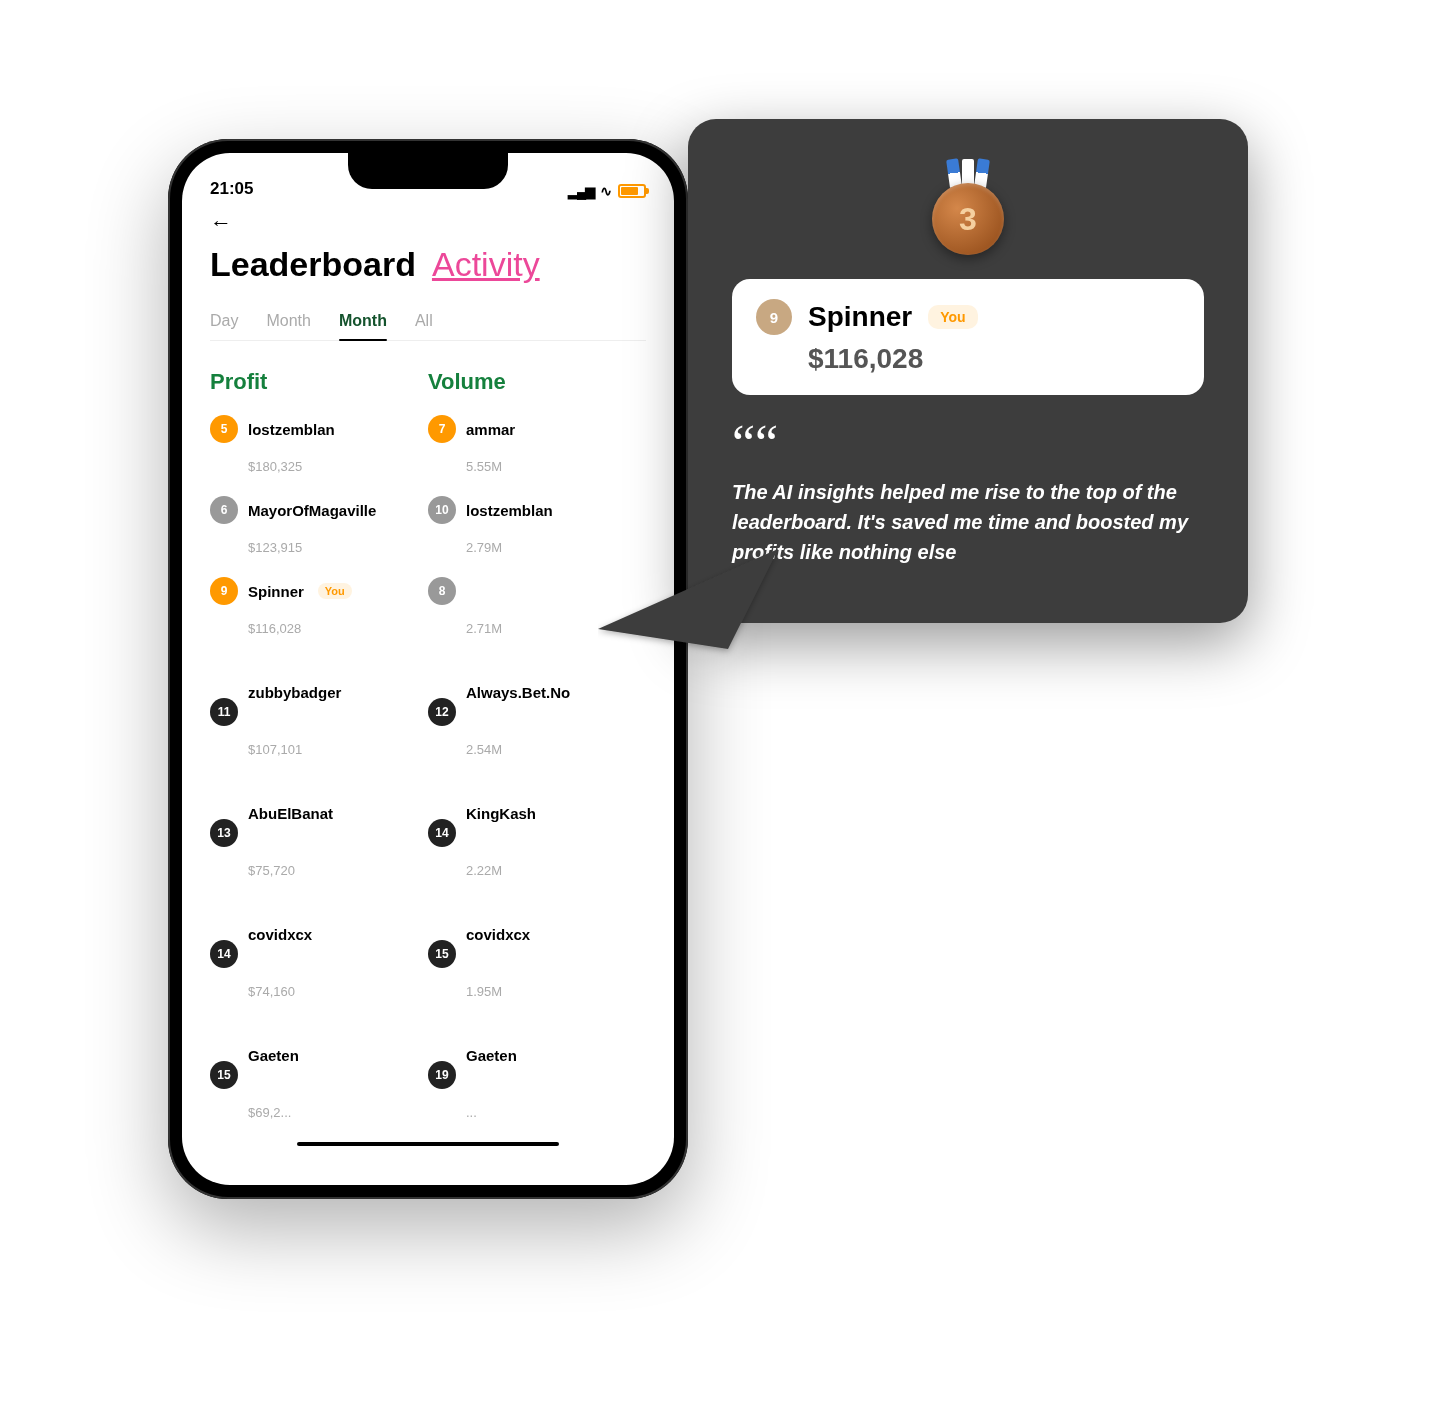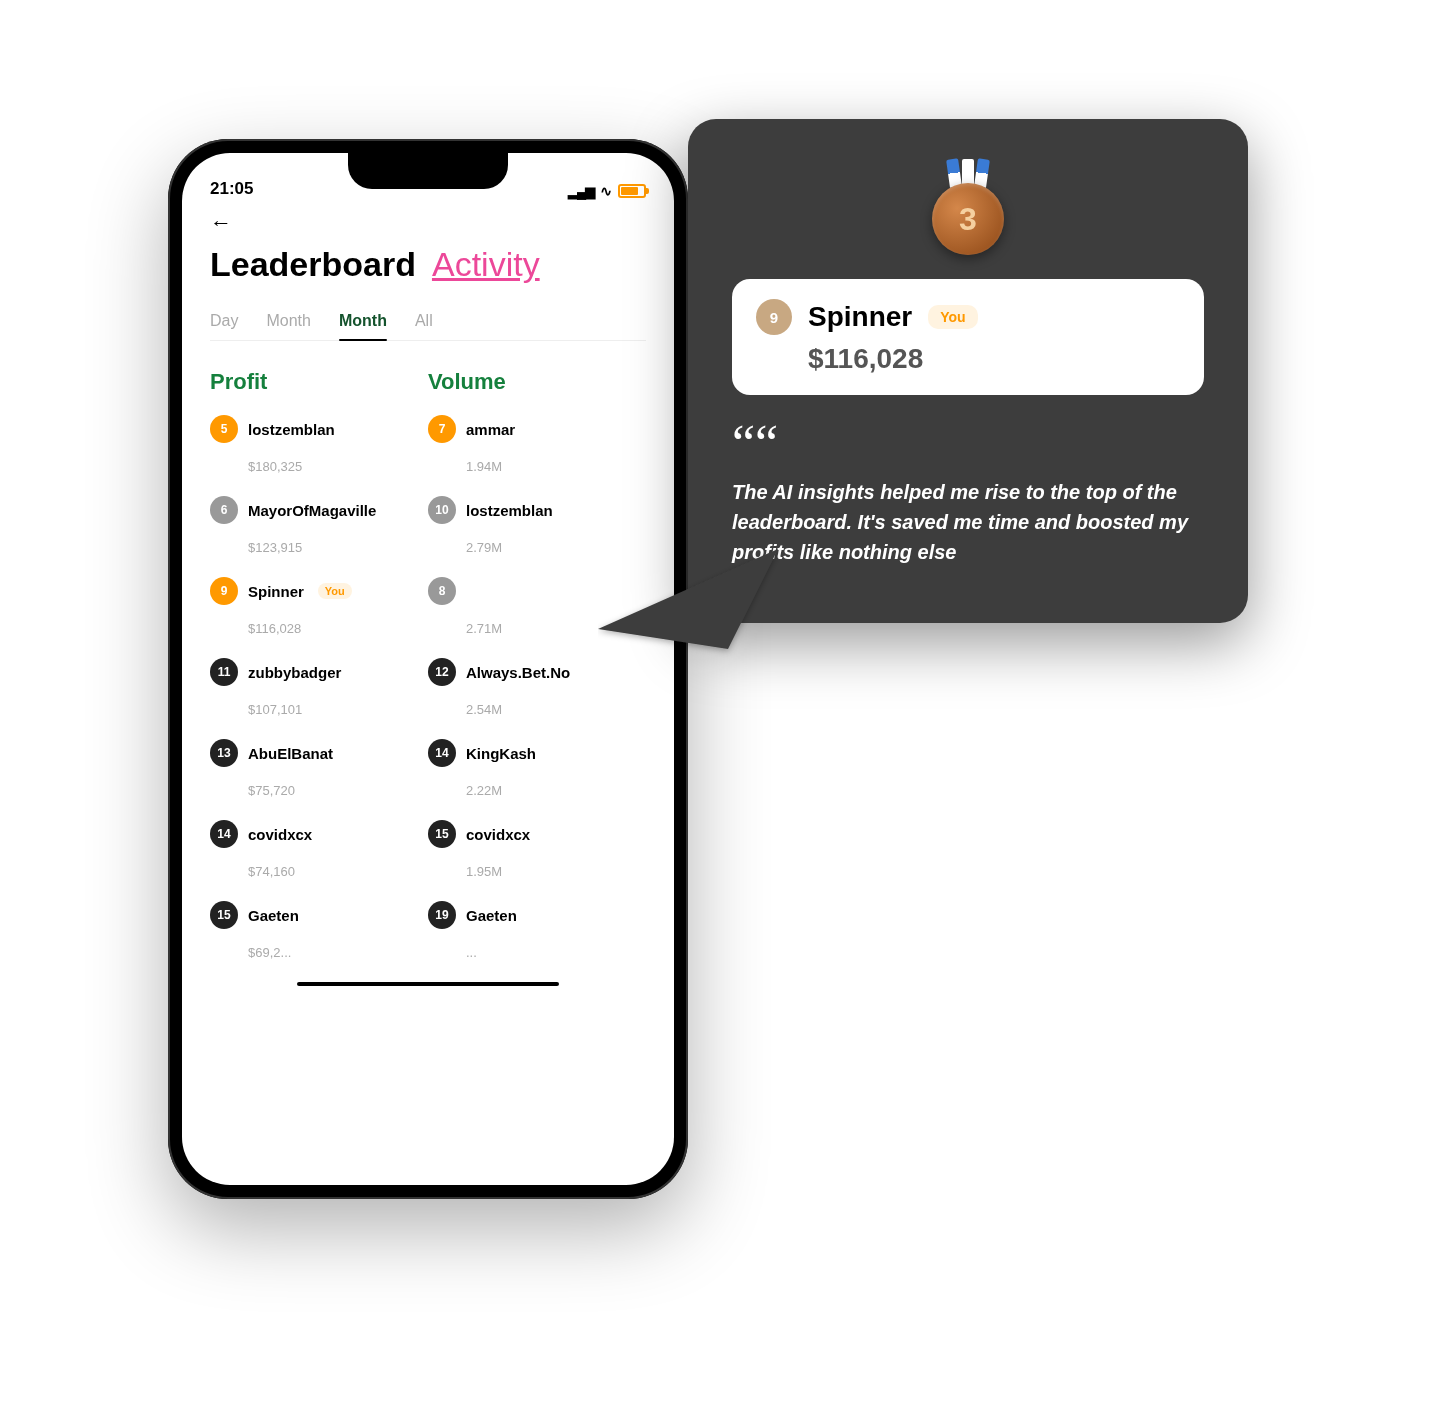--- a/index.html
+++ b/index.html
@@ -224,21 +224,21 @@
       align-items: center;
       justify-content: center;
       font-size: 12px;
       font-weight: 700;
       color: #fff;
       flex-shrink: 0;
     }
 
     .rank-orange { background: #f90; }
     .rank-gray { background: #999; }
-    .rank-dark { background: #222; }
+    .rank-dark { background: #222; margin-top: 40px; }
 
     .username {
       font-size: 15px;
       font-weight: 600;
       color: #000;
     }
 
     .you-badge {
       background: #fff3e0;
       color: #f90;
@@ -475,21 +475,21 @@
               <div class="rank-badge rank-orange">5</div>
               <span class="username">lostzemblan</span>
             </div>
             <div class="lb-value">$180,325</div>
           </div>
           <div class="lb-entry">
             <div class="lb-user-row">
               <div class="rank-badge rank-orange">7</div>
               <span class="username">ammar</span>
             </div>
-            <div class="lb-value">1.94M</div>
+            <div class="lb-value">5.55M</div>
           </div>
         </div>
 
         <div class="lb-row">
           <div class="lb-entry">
             <div class="lb-user-row">
               <div class="rank-badge rank-gray">6</div>
               <span class="username">MayorOfMagaville</span>
             </div>
             <div class="lb-value">$123,915</div>

